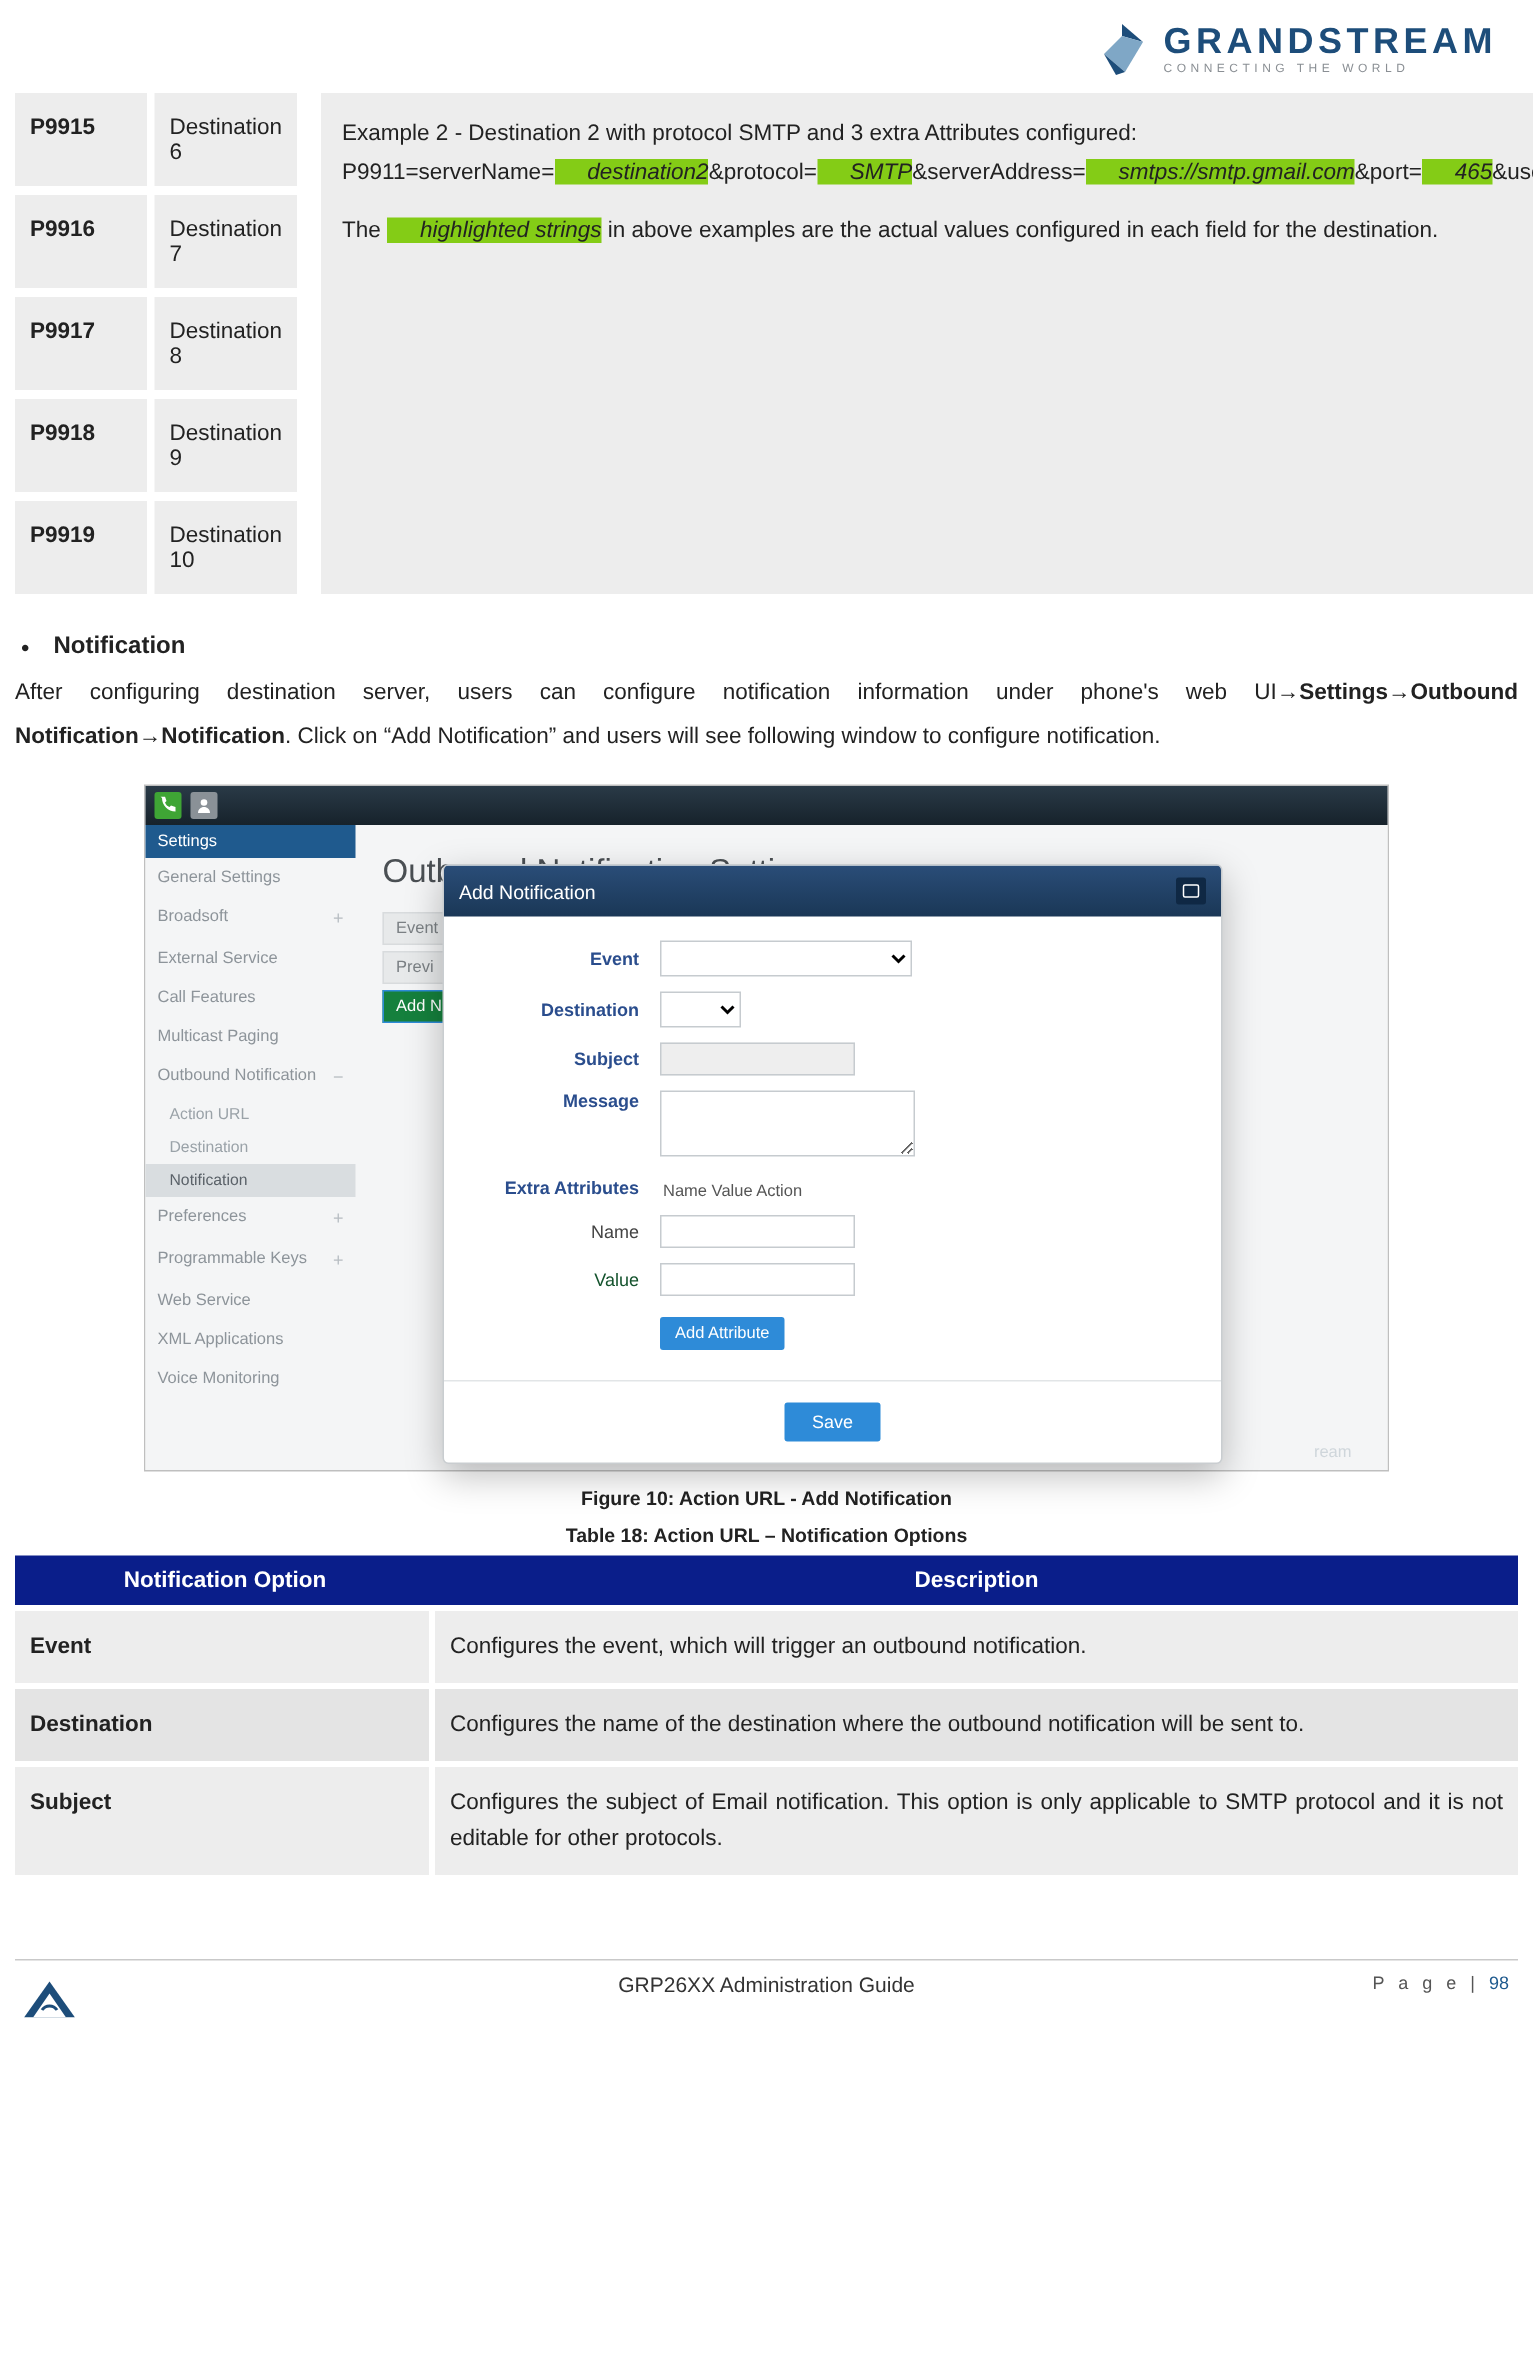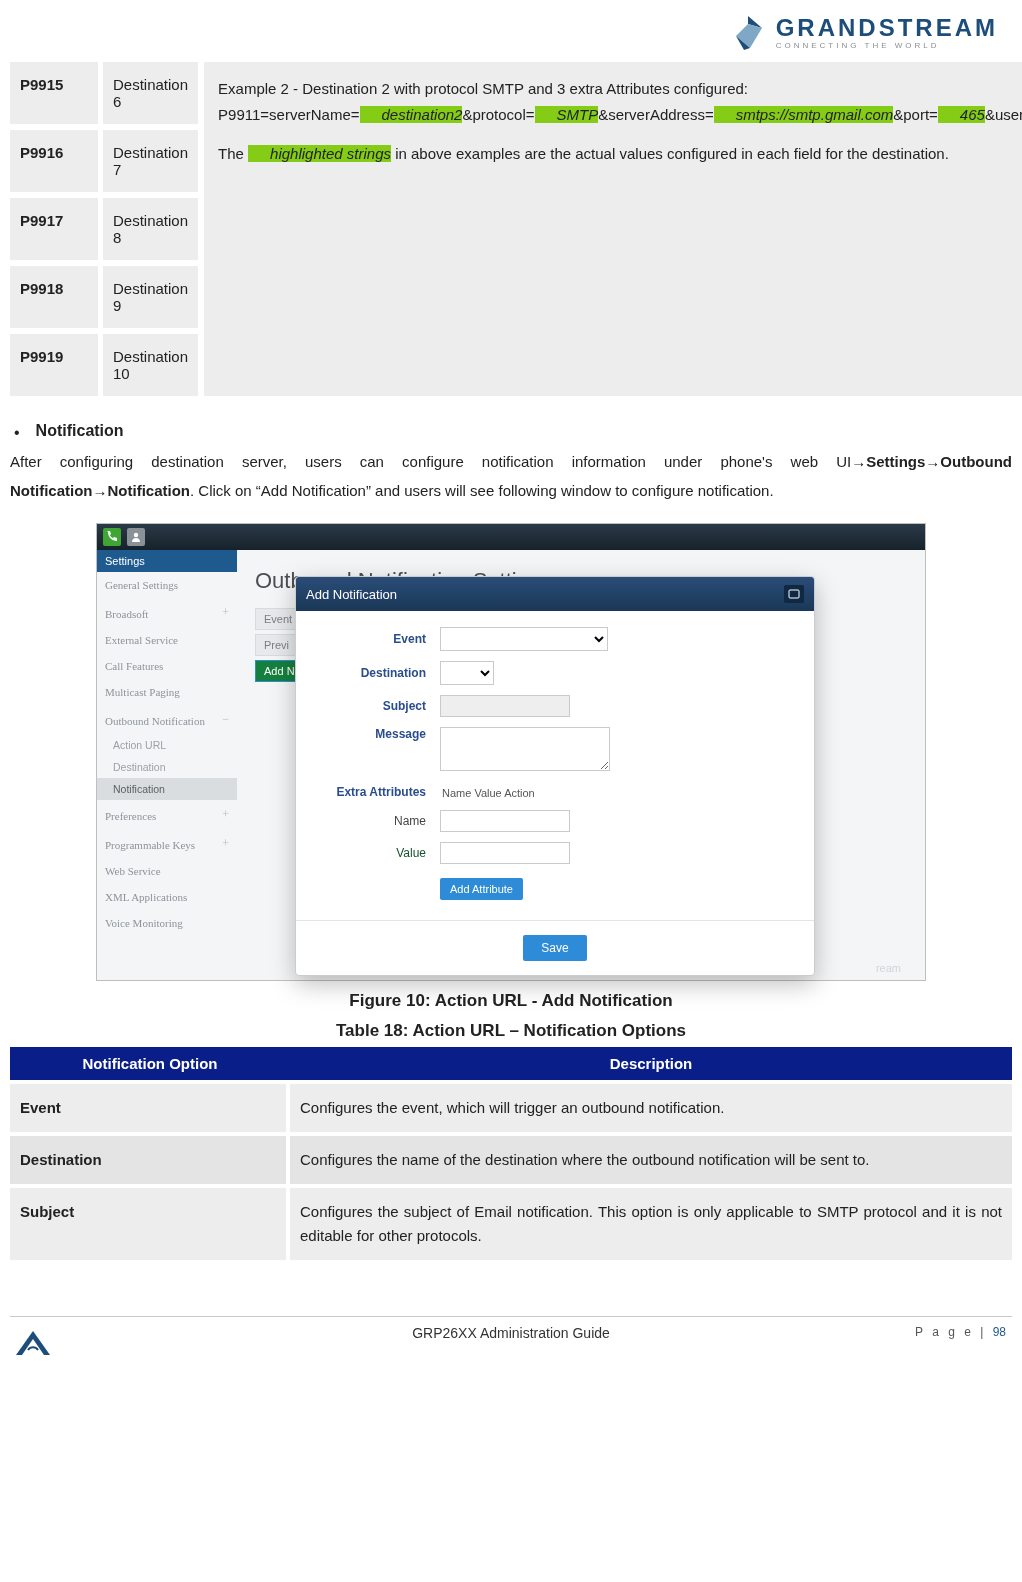--- a/index.html
+++ b/index.html
@@ -14,21 +14,21 @@
   }
   
   .logo-row { display:flex; justify-content:flex-end; align-items:center; padding:4px 14px 10px 0; }
   .logo-wrap { display:flex; align-items:center; gap:10px; }
   .logo-mark svg { display:block; }
   .logo-text { line-height:1; }
   .logo-text .brand { font-size:24px; font-weight:700; letter-spacing:3px; color:#1d4d7a; }
   .logo-text .tag { font-size:8px; letter-spacing:3px; color:#8a8f94; margin-top:2px; }
 
   
-  .dest-row { display:flex; gap:6px; margin:0 0 6px 0; }
+  .dest-row { display:flex; gap:16px; margin:0 0 6px 0; }
   .dest-table { width:245px; }
   .dest-cell { display:flex; }
   .dest-c1,.dest-c2 { padding:14px 10px; background:#ededed; font-size:15px; }
   .dest-c1 { width:88px; font-weight:700; margin-right:5px;}
   .dest-c2 { flex:1; }
   .dest-rows .dest-cell + .dest-cell { margin-top:6px; }
   .example-col { flex:1; background:#ededed; padding:14px 14px; font-size:15px; line-height:1.7; }
   .example-col .hi { background:#84cc16; font-style:italic;padding-left:22px; }
 
   
@@ -40,21 +40,21 @@
   .para .arrow { font-family: inherit; }
 
   
   .shot-outer { width:830px; margin:18px auto 4px auto; border:1px solid #bfbfbf; background:#fff; position:relative; }
   .shot-topbar { height:26px; background:linear-gradient(#2a3a47,#16222b); display:flex; align-items:center; padding:0 6px; gap:6px;}
   .shot-topbar .ico { width:18px; height:18px; background:#3fa535; border-radius:2px; position:relative; display:flex;align-items:center;justify-content:center;}
   .shot-topbar .ico svg{display:block}
   .shot-body { display:flex; min-height:430px; background:#f4f5f6;}
   .shot-side { width:140px; font-size:11px; color:#8d949a;}
   .shot-side .hdr { background:#1f5a8e; color:#fff; padding:5px 8px; font-size:11px;}
-  .shot-side .itm { padding:7px 8px; border-bottom:0; display:flex; justify-content:space-between; align-items:flex-end;font-family:Liberation Serif, serif;}
+  .shot-side .itm { padding:7px 8px; border-bottom:0; display:flex; justify-content:space-between; align-items:flex-start;}
   .shot-side .sub { padding:5px 8px 5px 16px; font-size:10.5px; color:#9aa2a8;}
   .shot-side .sub.active{ background:#d9dde0; color:#5a6168;}
   .shot-side .expand{color:#b7bdc2;font-size:12px;}
   .shot-main { flex:1; padding:16px 18px; position:relative;}
   .shot-title { font-size:22px; color:#4a4f53; font-weight:400; margin:2px 0 14px 0;}
   .shot-tabs { display:flex; gap:6px; font-size:11px;}
   .shot-tab { padding:4px 8px; background:#e7e9ea; color:#7b8084; border:1px solid #d8dbdd;}
   .shot-tab.new { background:#15803d;color:#fff;border-color:#2e8bd8;}
   .shot-footer-brand{position:absolute;right:24px;bottom:6px;color:#cfd6db;font-size:11px}
   
@@ -68,21 +68,21 @@
   .fctl select.small{width:54px}
   .fctl select.med{width:168px}
   .fctl input.med{width:130px}
   .fctl textarea{width:170px;height:44px;resize:both}
   .attr-hdr{font-size:11px;color:#555;margin-left:2px}
   .addattr{display:inline-block;background:#2e8bd8;color:#fff;font-size:11px;padding:5px 10px;border-radius:2px;margin-top:4px}
   .modal-ft{ border-top:1px solid #e2e5e7; padding:14px 0; text-align:center;}
   .savebtn{display:inline-block;background:#2e8bd8;color:#fff;font-size:12px;padding:6px 18px;border-radius:2px}
 
   
-  .fig-cap,.tab-cap{ text-align:center; font-weight:700; font-size:17px; margin:10px 0 4px 0;}
+  .fig-cap,.tab-cap{ text-align:center; font-weight:700; font-size:13px; margin:10px 0 4px 0;}
   .tab-cap{margin-bottom:6px}
 
   
   table.opts { width:100%; border-collapse:separate; border-spacing:0; font-size:15px;}
   table.opts th{ background:#0a1e8a; color:#fff; text-align:center; padding:8px 10px; font-weight:700;}
   table.opts td{ padding:12px 10px; vertical-align:top; line-height:1.6;}
   table.opts tr.r0 td{ background:#ededed;}
   table.opts tr.r1 td{ background:#e4e4e4;}
   table.opts tr.r2 td{ background:#ededed;}
   table.opts td.c1{ width:280px; font-weight:700; border-right:4px solid #fff;}

